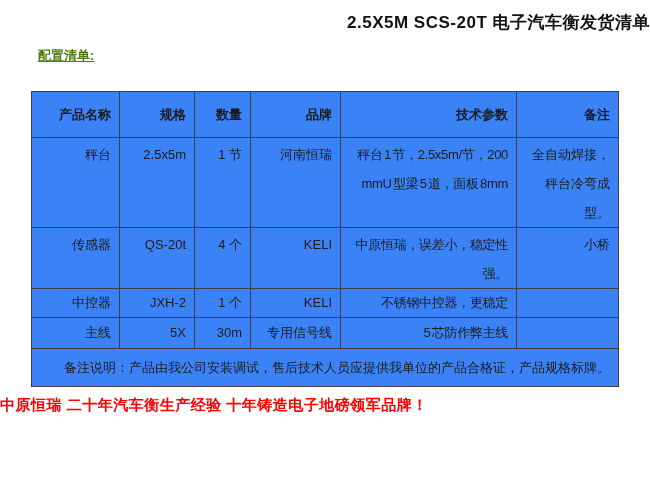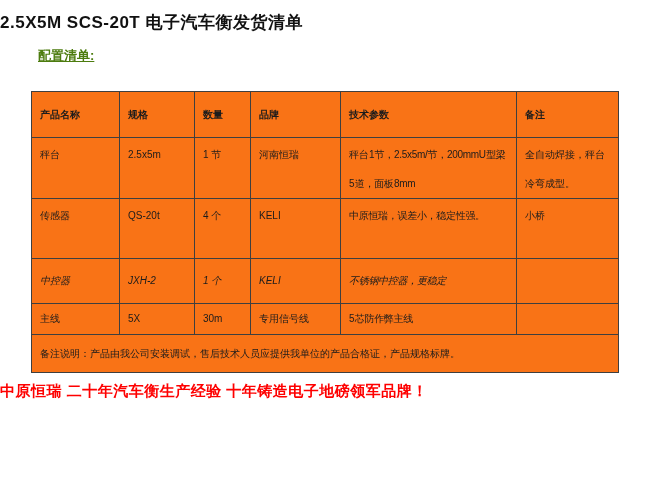--- a/index.html
+++ b/index.html
@@ -9,64 +9,63 @@
     font-family: "Liberation Sans", "DejaVu Sans", sans-serif;
     color: #1c1c1c;
     overflow: hidden;
   }
   .page { width: 650px; height: 478px; position: relative; }
 
   .doc-title {
     margin: 11px 0 0 0;
     font-size: 17px;
     font-weight: bold;
-    text-align: left;
+    text-align: right;
     letter-spacing: 0.5px;
     color: #111;
   }
   .section-label {
     margin: 13px 0 16px 38px;
     font-size: 13px;
     font-weight: bold;
     color: #4d7c0f;
     text-decoration: underline;
   }
 
   table.spec-table {
     border-collapse: collapse;
     table-layout: fixed;
     width: 587px;
     margin: 26px 0 0 31px;
   }
   .spec-table th, .spec-table td {
     border: 1px solid #3f3f3f;
-    font-size: 10px;
+    font-size: 13px;
     font-weight: normal;
-    text-align: left;
+    text-align: right;
     vertical-align: top;
     word-break: break-all;
     color: #1c1c1c;
-    background: #f97316;
+    background: #3b82f6;
   }
   .spec-table th {
     height: 45px;
     line-height: 45px;
     padding: 0 8px;
     font-weight: bold;
   }
   tr.r-tall td {
     height: 60px;
     padding: 2px 8px 0 8px;
     line-height: 29px;
   }
   tr.r-short td {
     height: 28px;
-    padding: 8px 8px;
+    padding: 0 8px;
     line-height: 28px;
-    font-style: italic;
   }
   tr.r-short2 td {
     height: 30px;
     padding: 0 8px;
     line-height: 30px;
   }
   tr.r-note td {
     height: 37px;
     padding: 0 8px;
     line-height: 37px;

